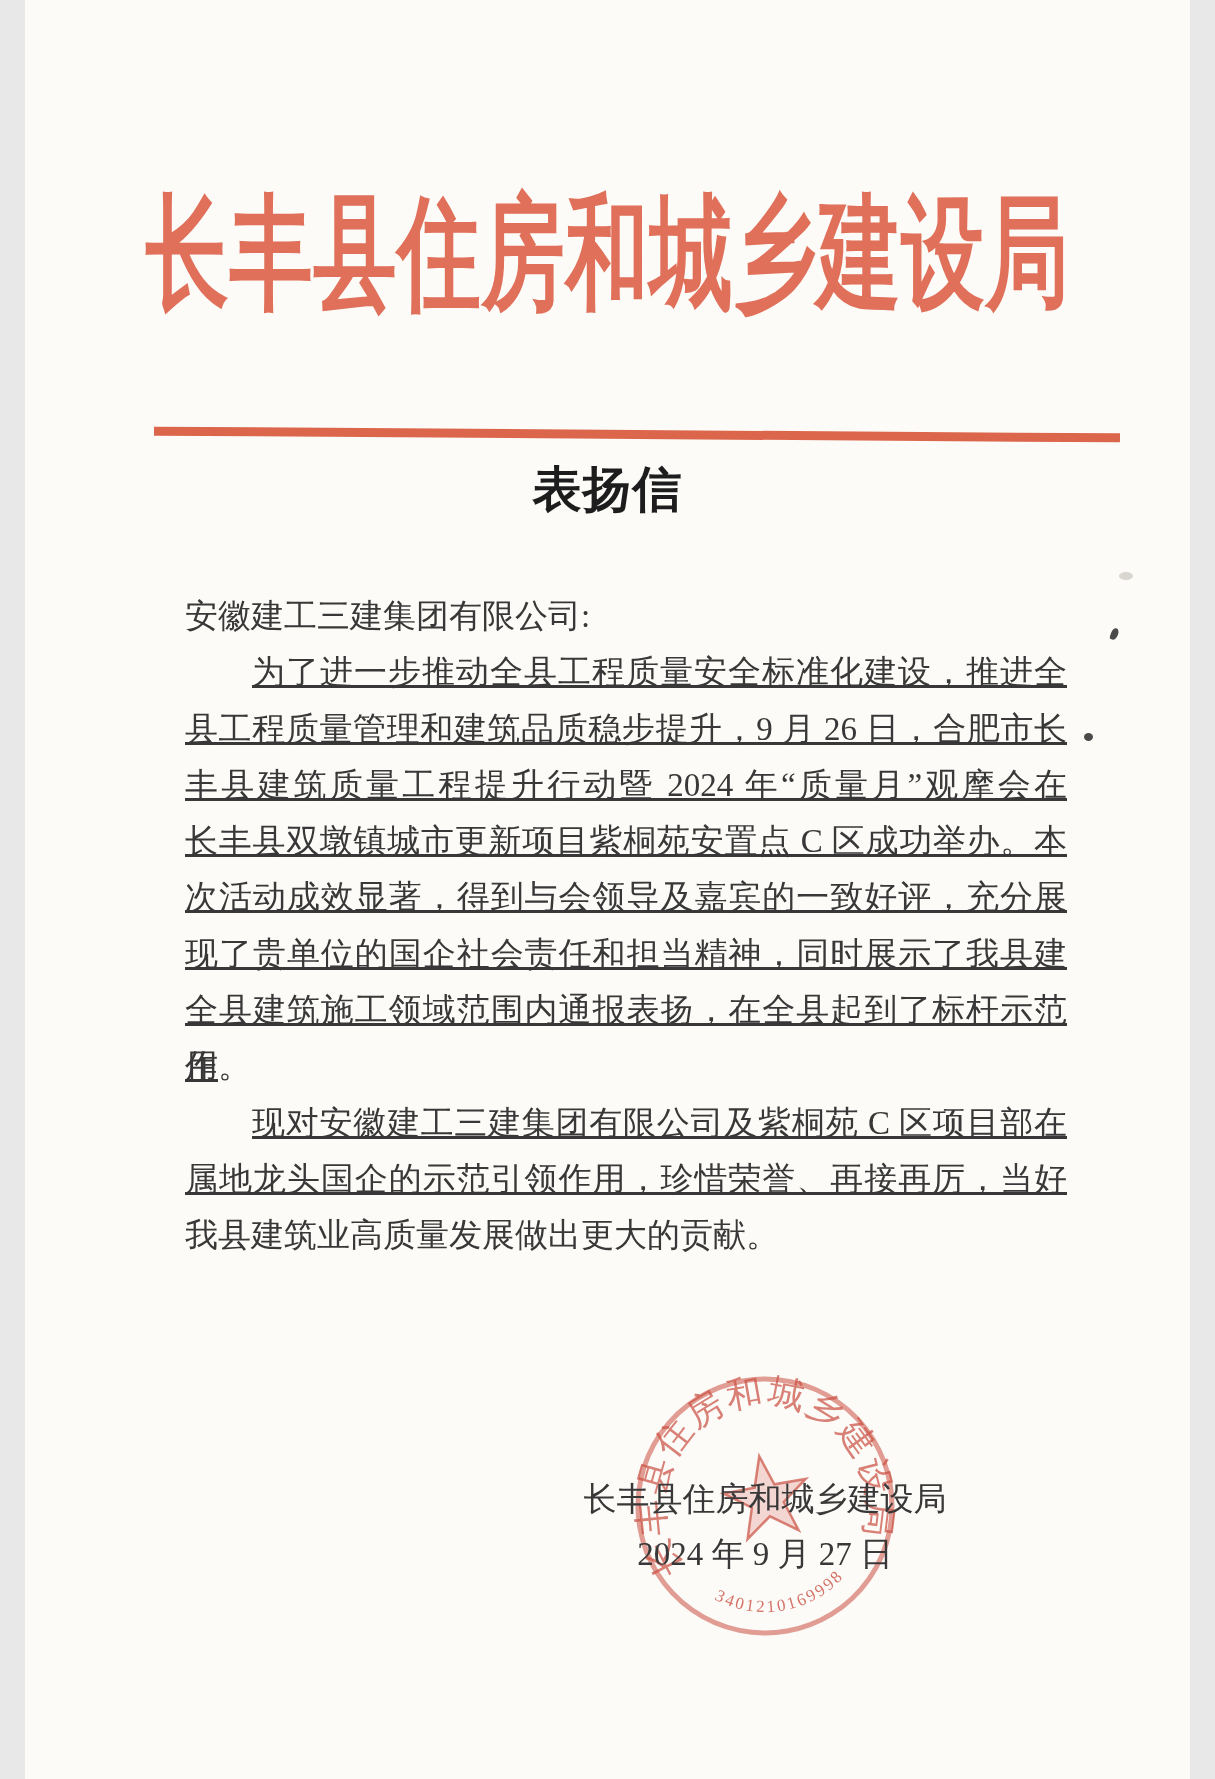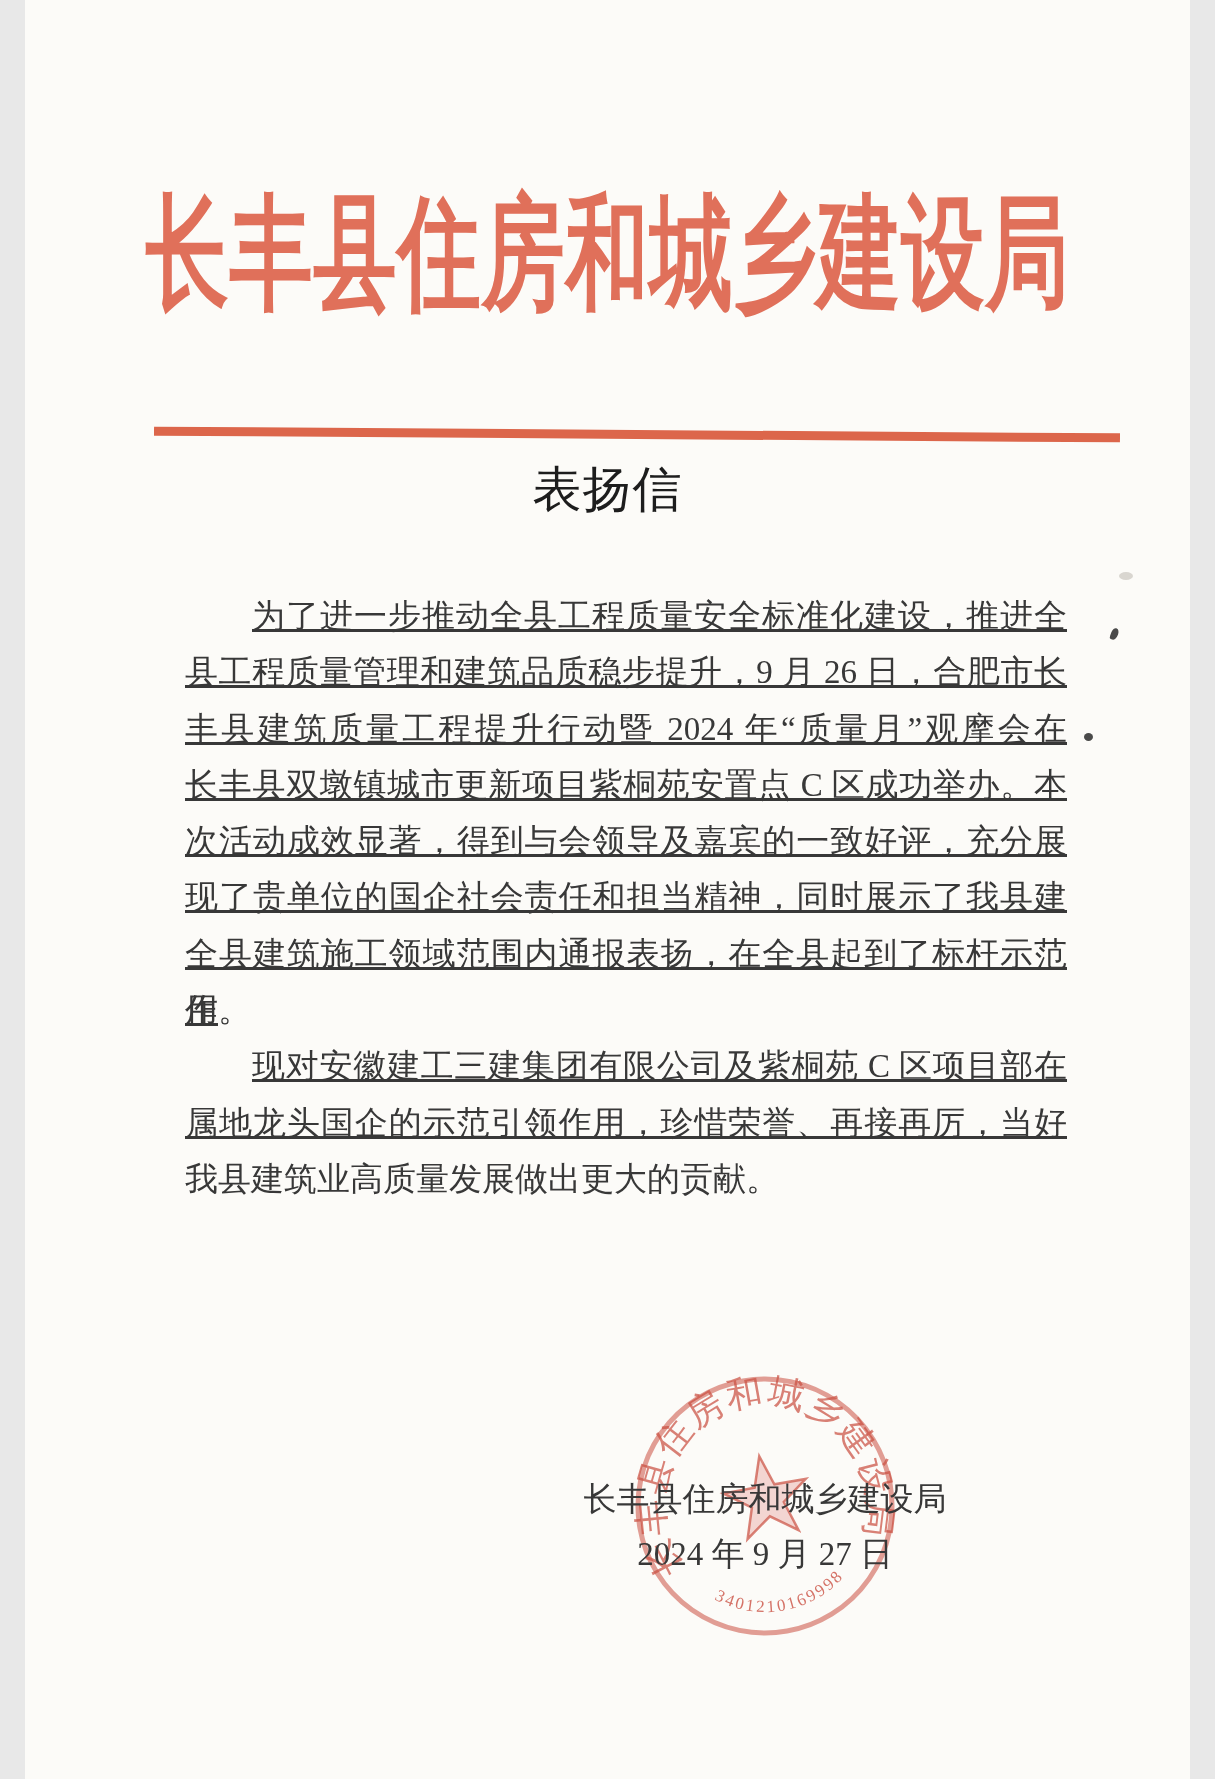--- a/index.html
+++ b/index.html
@@ -13,21 +13,21 @@
     text-align:center;font-size:83px;line-height:83px;font-weight:bold;
     letter-spacing:1px;transform:scaleY(1.5);
     color:#e0705a;white-space:nowrap;
   }
   .rule{
     position:absolute;left:129px;top:430px;width:966px;height:9px;
     background:#dc664b;transform:rotate(0.4deg);
   }
   .doc-title{
     position:absolute;top:463px;left:0;width:100%;text-align:center;
-    font-size:49px;line-height:54px;font-weight:normal;color:#1d1d1d;
+    font-size:49px;line-height:54px;font-weight:bold;color:#1d1d1d;
     letter-spacing:1px;
   }
   .body-block{
     position:absolute;left:160px;top:588px;width:882px;
     font-size:33px;color:#383838;
   }
   .bline{height:56.3px;line-height:56.3px;}
   .bline.j{text-align:justify;text-align-last:justify;text-decoration:underline;}
   .bline.ind{text-indent:67px;}
   .sig-block{
@@ -50,20 +50,21 @@
 
 <div class="page">
 
   <div class="letterhead" style="color: rgb(224, 112, 90);">长丰县住房和城乡建设局</div>
 
   <div class="rule" style="background: rgb(220, 102, 75);"></div>
 
   <div class="doc-title">表扬信</div>
 
   <div class="body-block">
+    <div class="bline">安徽建工三建集团有限公司:</div>
     <div>
         <div class="bline j ind">为了进一步推动全县工程质量安全标准化建设，推进全</div>
         <div class="bline j">县工程质量管理和建筑品质稳步提升，9 月 26 日，合肥市长</div>
         <div class="bline j">丰县建筑质量工程提升行动暨 2024 年“质量月”观摩会在</div>
         <div class="bline j">长丰县双墩镇城市更新项目紫桐苑安置点 C 区成功举办。本</div>
         <div class="bline j">次活动成效显著，得到与会领导及嘉宾的一致好评，充分展</div>
         <div class="bline j">现了贵单位的国企社会责任和担当精神，同时展示了我县建</div>
         <div class="bline j">全县建筑施工领域范围内通报表扬，在全县起到了标杆示范作</div>
         <div class="bline">用。</div>
         <div class="bline j ind">现对安徽建工三建集团有限公司及紫桐苑 C 区项目部在</div>

